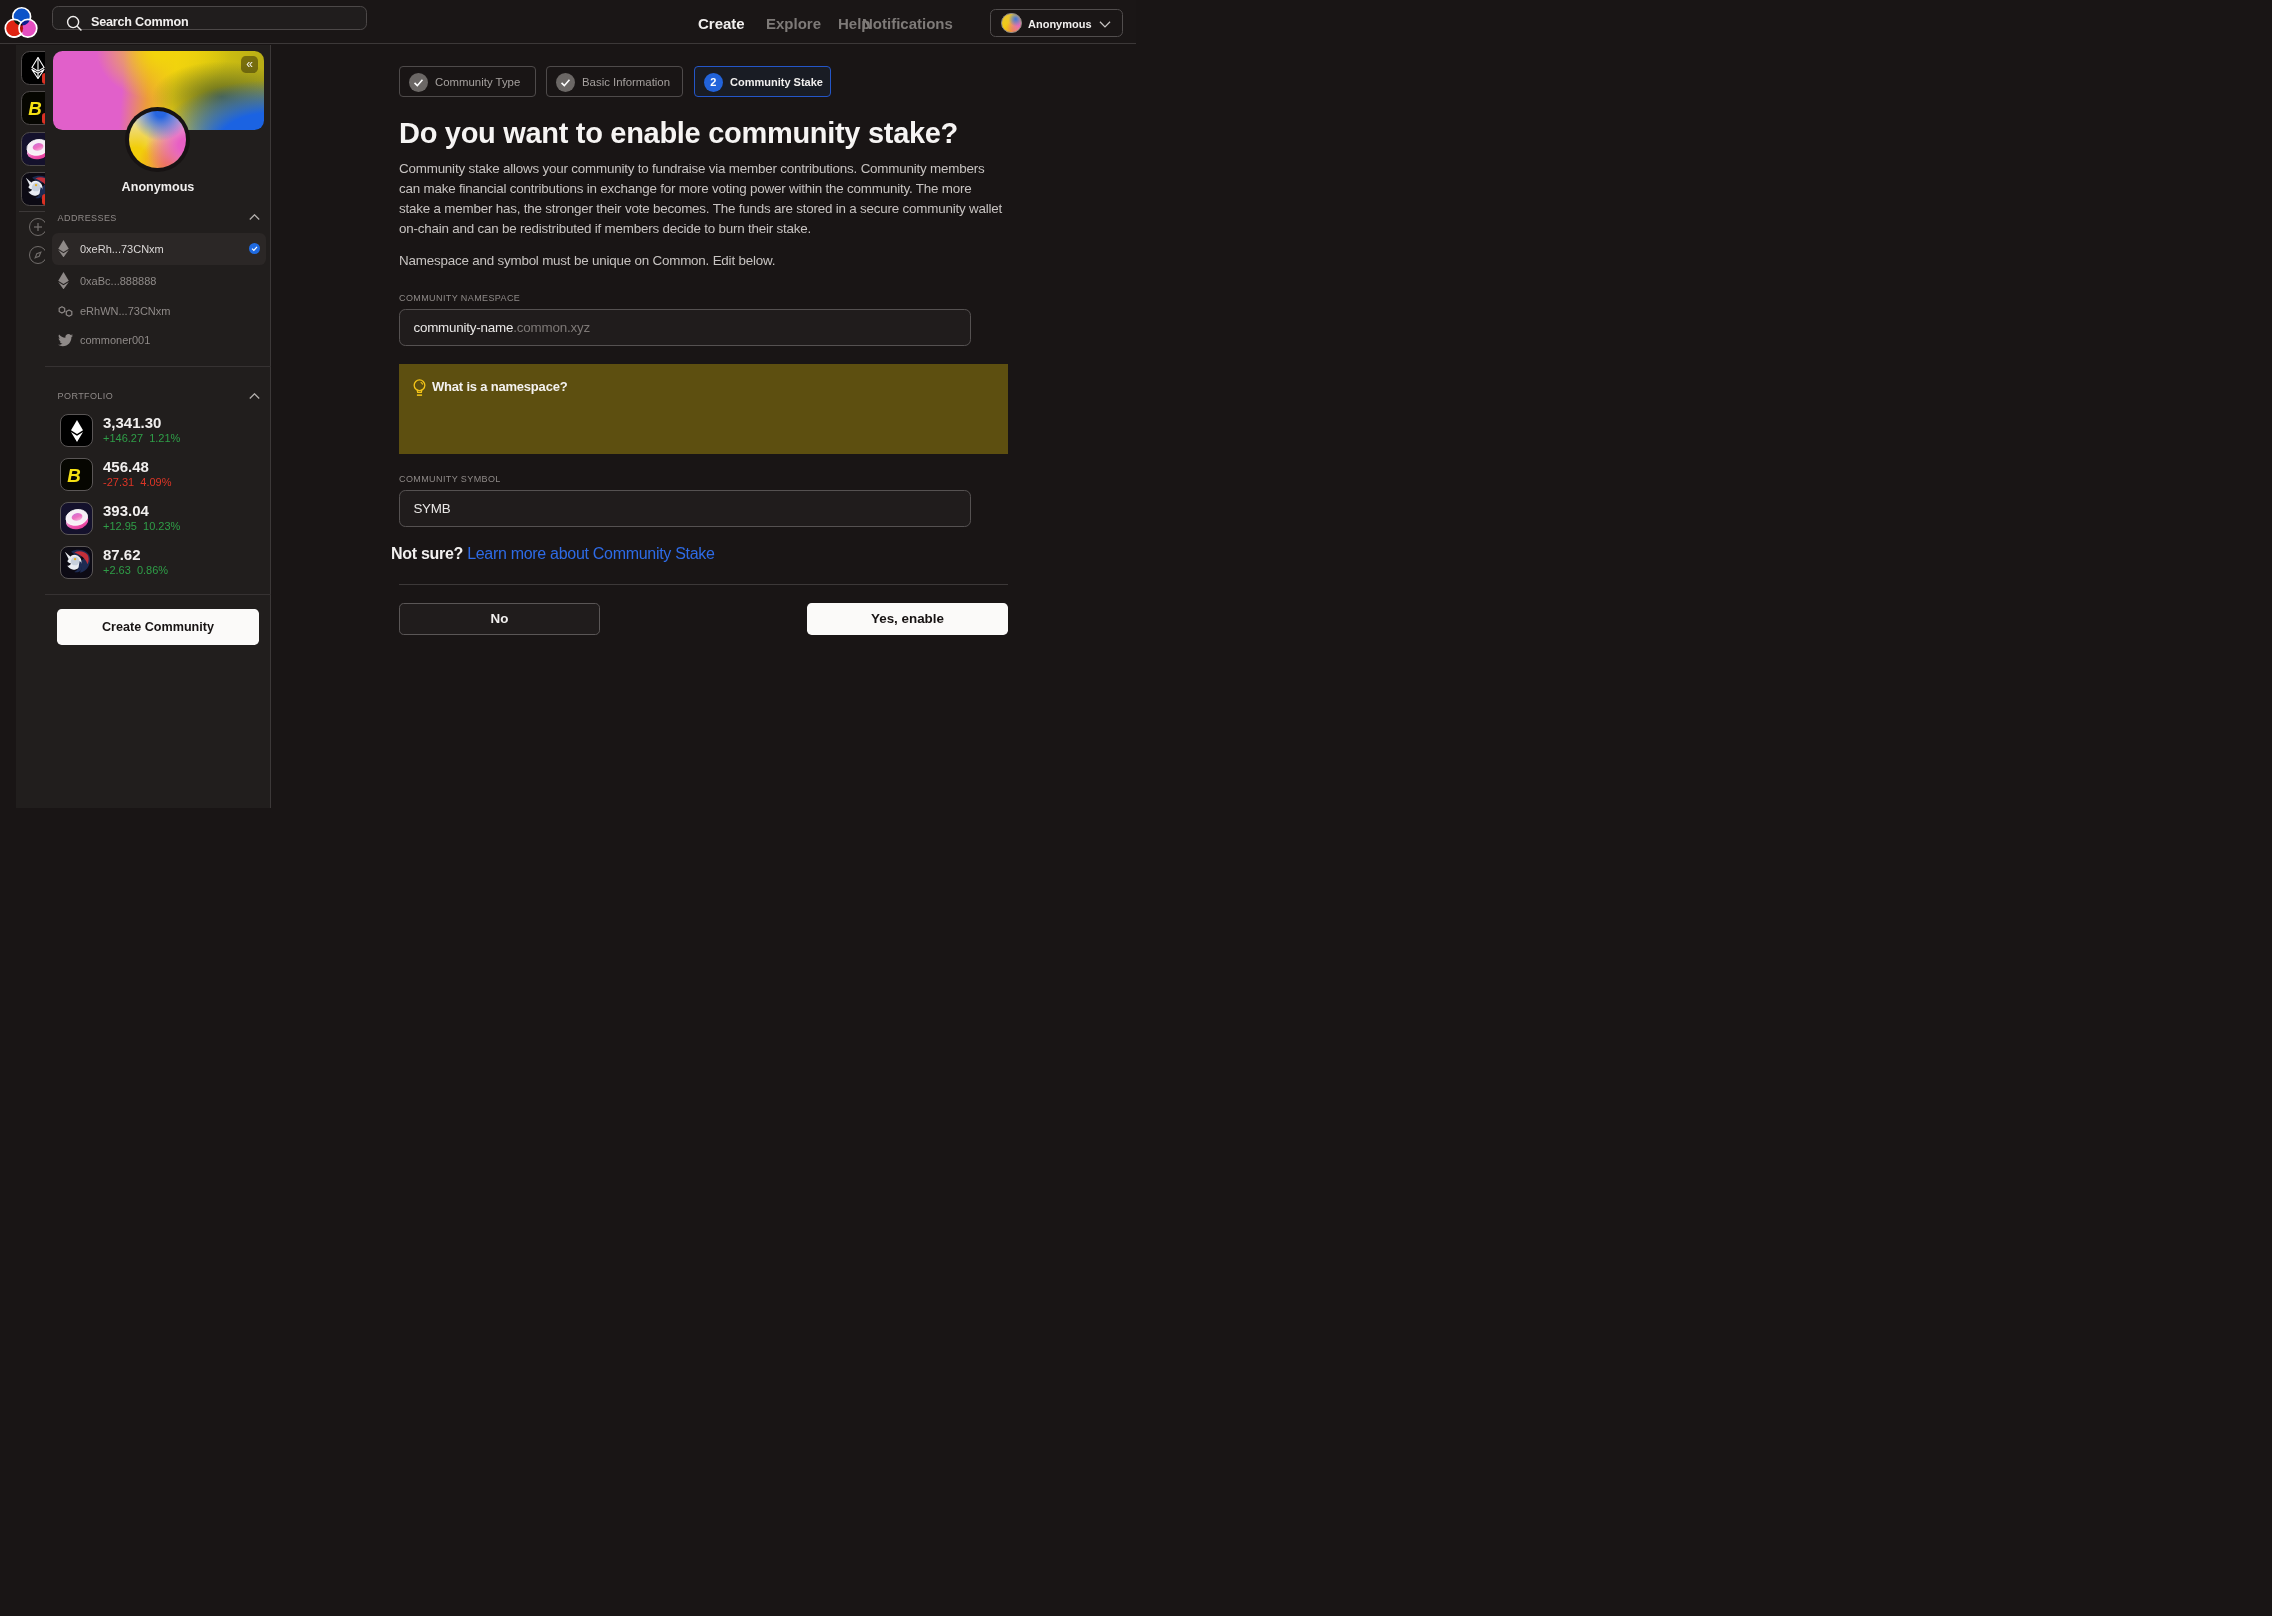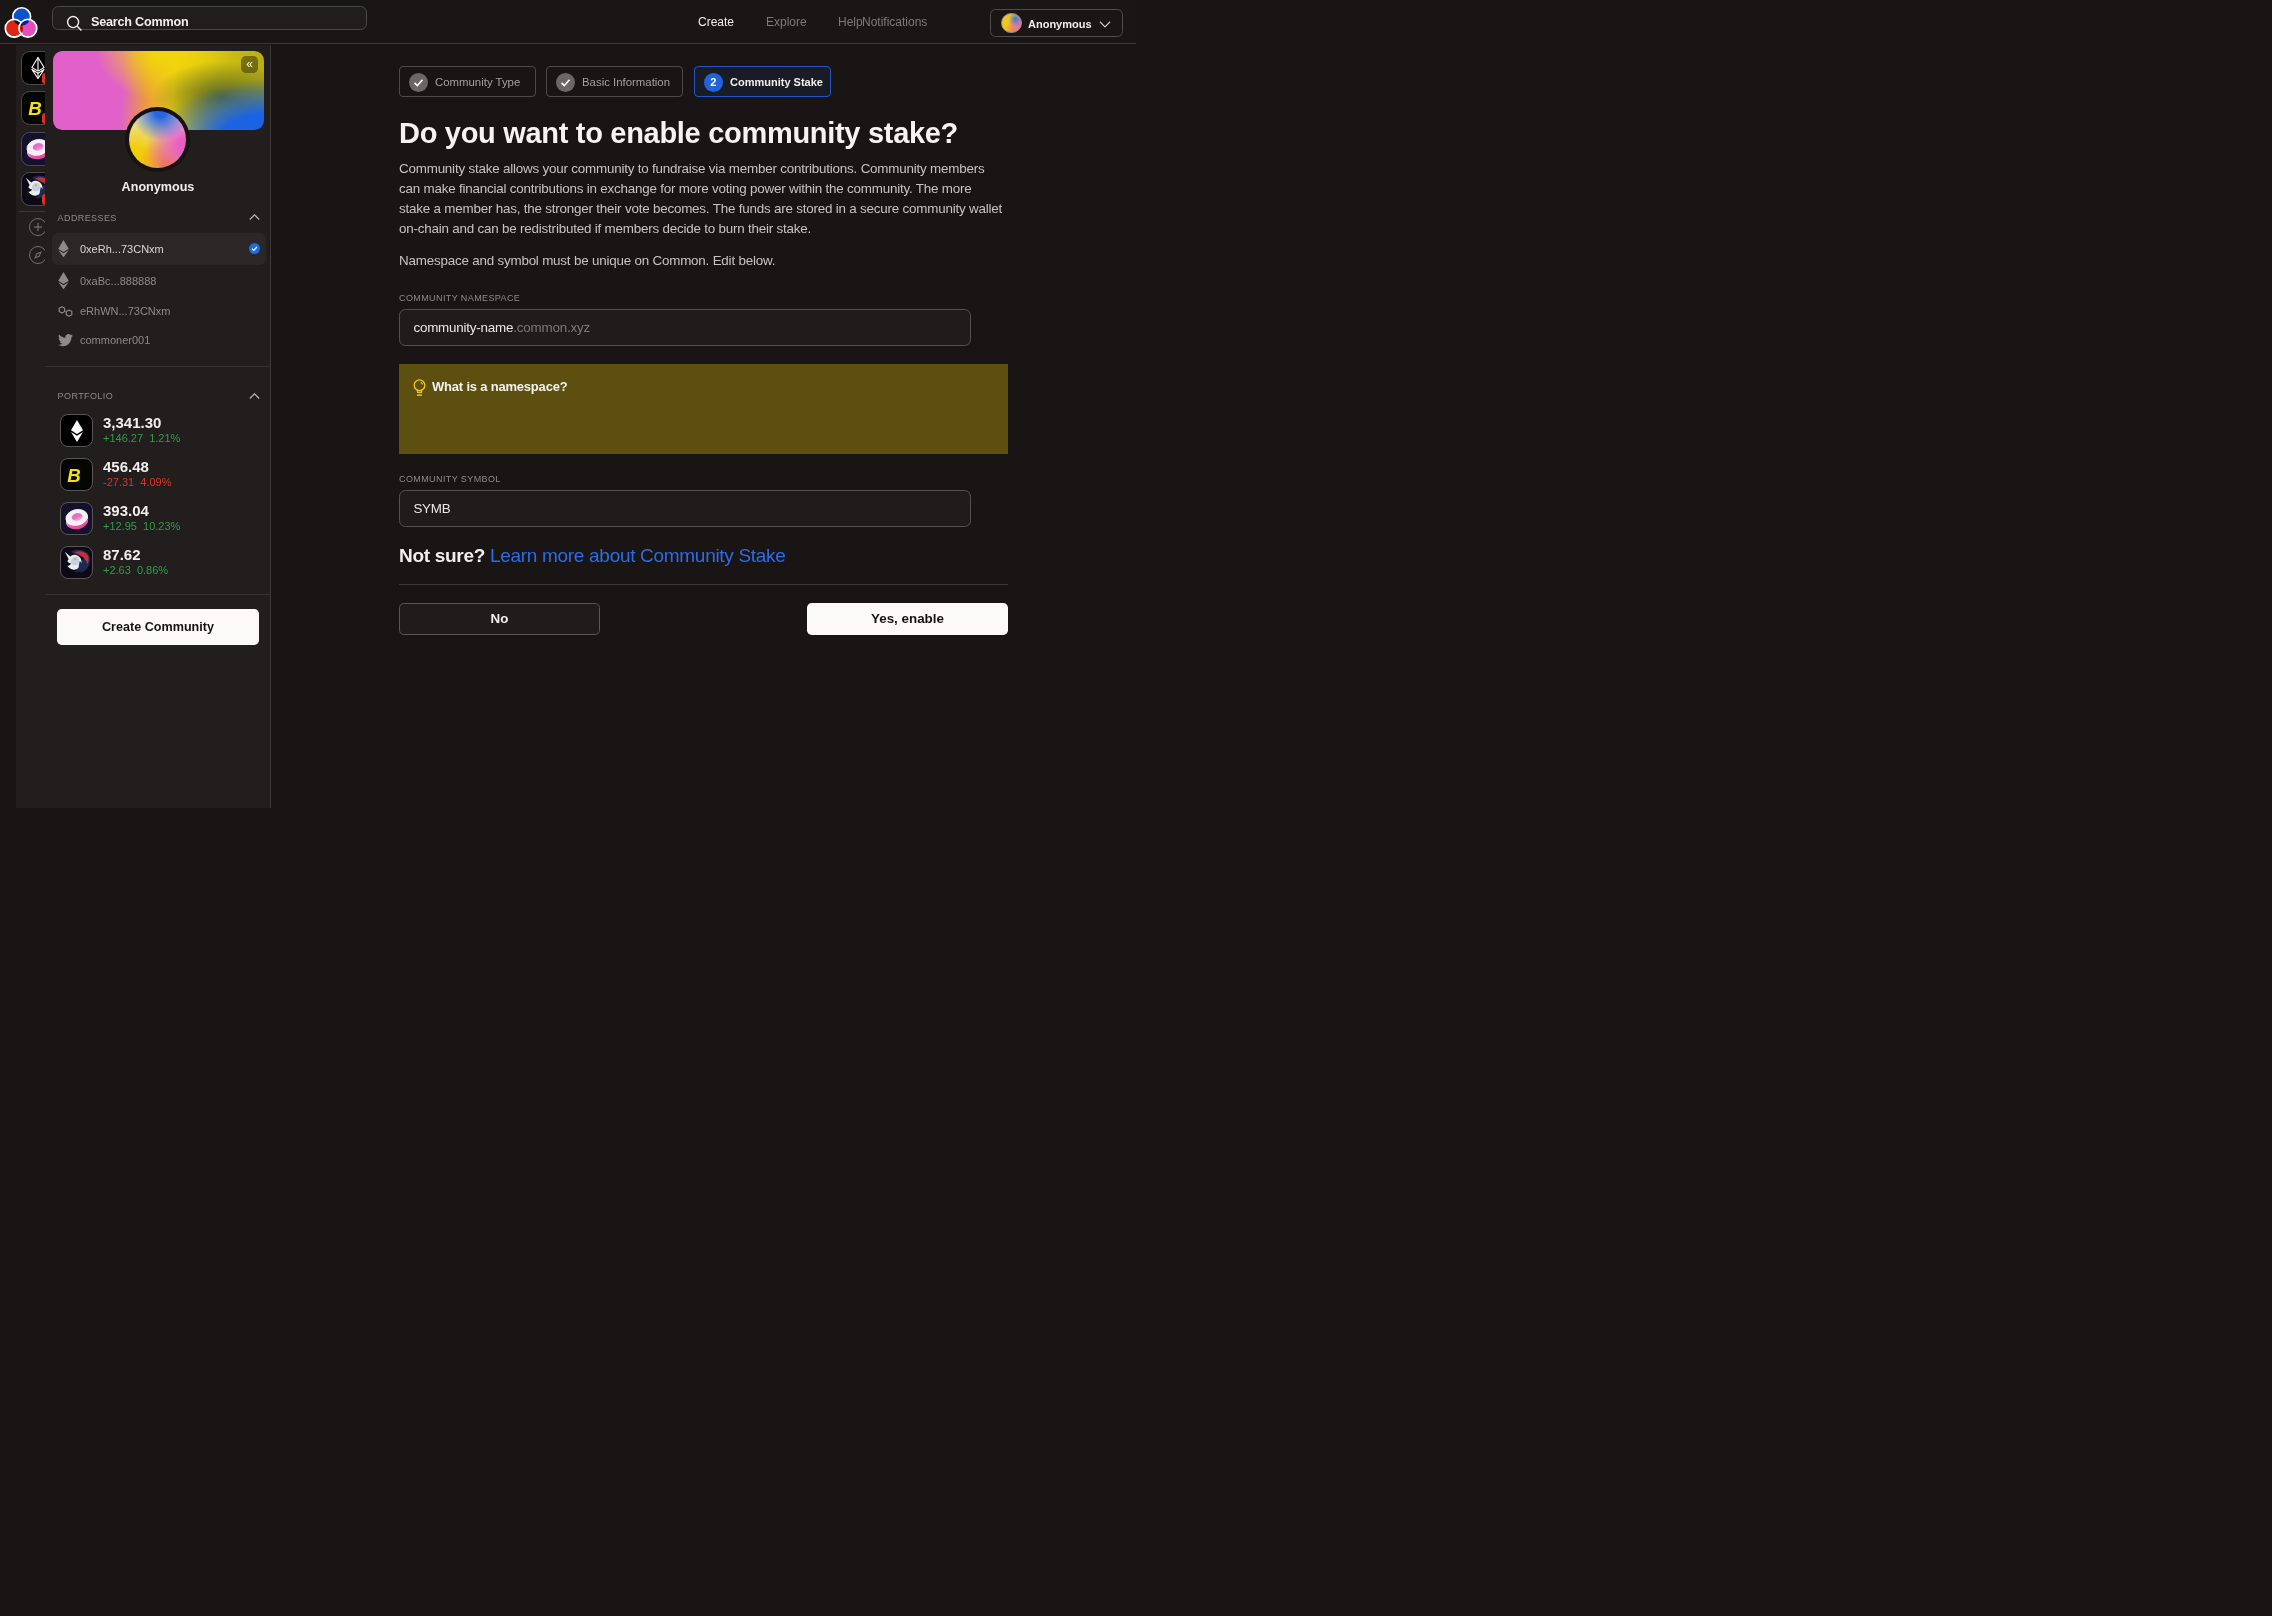--- a/index.html
+++ b/index.html
@@ -6,21 +6,21 @@
   html,body { width:1136px; height:808px; background:#191515; overflow:hidden; }
   body, input, button { font-family:"Liberation Sans", sans-serif; }
   #root { position:relative; width:1136px; height:808px; background:#191515; }
   .abs { position:absolute; }
 
   
   #header { position:absolute; left:0; top:0; width:1136px; height:44px; background:#1a1616; border-bottom:0.8px solid #3c3838; }
   #searchbox { position:absolute; left:52px; top:5.5px; width:315px; height:24px; border:0.8px solid #4c4848; border-radius:6.3px; background:#201d1d; }
   #searchbox .mag { position:absolute; left:13.4px; top:8px; }
   #searchbox .ph { position:absolute; left:38px; top:8.7px; font-size:12.6px; letter-spacing:-0.2px; font-weight:bold; color:#f1efee; white-space:nowrap; }
-  .navlink { position:absolute; top:15px; font-size:12px; font-weight:normal; color:#7e7a78; }
+  .navlink { position:absolute; top:15px; font-size:15px; font-weight:bold; color:#7e7a78; }
   #nav-create { left:698px; color:#f1efee; }
   #nav-explore { left:766px; }
   #nav-help { left:838px; }
   #nav-notif { left:862px; }
   #pill { position:absolute; left:990px; top:8.7px; width:133px; height:28px; border:0.8px solid #514d4d; border-radius:5.5px; }
   #pill .av { position:absolute; left:10.3px; top:3.2px; width:20.5px; height:20.5px; border-radius:50%; border:0.8px solid #8a8583;
      background: radial-gradient(circle at 72% 28%, #3e76dd 0%, rgba(62,118,221,0) 38%),
                  radial-gradient(circle at 88% 62%, #e566c3 0%, rgba(229,102,195,0) 55%),
                  radial-gradient(circle at 60% 95%, #ef8c3a 0%, rgba(239,140,58,0) 50%),
                  radial-gradient(circle at 18% 80%, #f2cc0e 0%, rgba(242,204,14,0) 75%),
@@ -88,21 +88,21 @@
   #lbl1 { top:248px; }
   .input { position:absolute; left:128px; width:572px; height:37px; border:0.8px solid #555151; border-radius:6.3px; background:#201c1c; font-size:13.4px; letter-spacing:-0.2px; line-height:36px; padding-left:13.4px; color:#e9e7e6; white-space:nowrap; }
   #input1 { top:264px; }
   #input1 .sfx { color:#7d7876; }
   #notice { position:absolute; left:128px; top:319px; width:609px; height:90px; background:#5d4f10; }
   #notice .ttl { position:absolute; left:33px; top:15px; font-size:13px; letter-spacing:-0.2px; font-weight:bold; color:#f4f2f0; white-space:nowrap; }
   #notice .bulb { position:absolute; left:13.4px; top:12.6px; }
   #notice .bd { position:absolute; left:12.6px; top:36px; font-size:13.4px; letter-spacing:-0.3px; line-height:18.5px; color:#b1a98c; white-space:nowrap; }
   #lbl2 { top:429px; }
   #input2 { top:445px; }
-  #notsure { position:absolute; left:128px; top:500px; font-size:19px; letter-spacing:-0.3px; font-weight:bold; color:#f1efee; white-space:nowrap; }
+  #notsure { position:absolute; left:120px; top:500px; font-size:16px; letter-spacing:-0.3px; font-weight:bold; color:#f1efee; white-space:nowrap; }
   #notsure a { color:#2e6be6; font-weight:normal; text-decoration:none; }
   #divider3 { position:absolute; left:128px; top:539px; width:609px; height:0.8px; background:#3c3838; }
   #btn-no { position:absolute; left:128px; top:558px; width:201px; height:32px; border:0.8px solid #5a5656; border-radius:4.7px; background:#201c1c; color:#f1efee; font-size:13.4px; font-weight:bold; text-align:center; line-height:30px; }
   #btn-yes { position:absolute; left:536px; top:558px; width:201px; height:32px; border-radius:4.7px; background:#fbfaf9; color:#171313; font-size:13.4px; font-weight:bold; text-align:center; line-height:32px; }
 </style>
 </head>
 <body>
 <div id="root">
 
   <div id="header">

